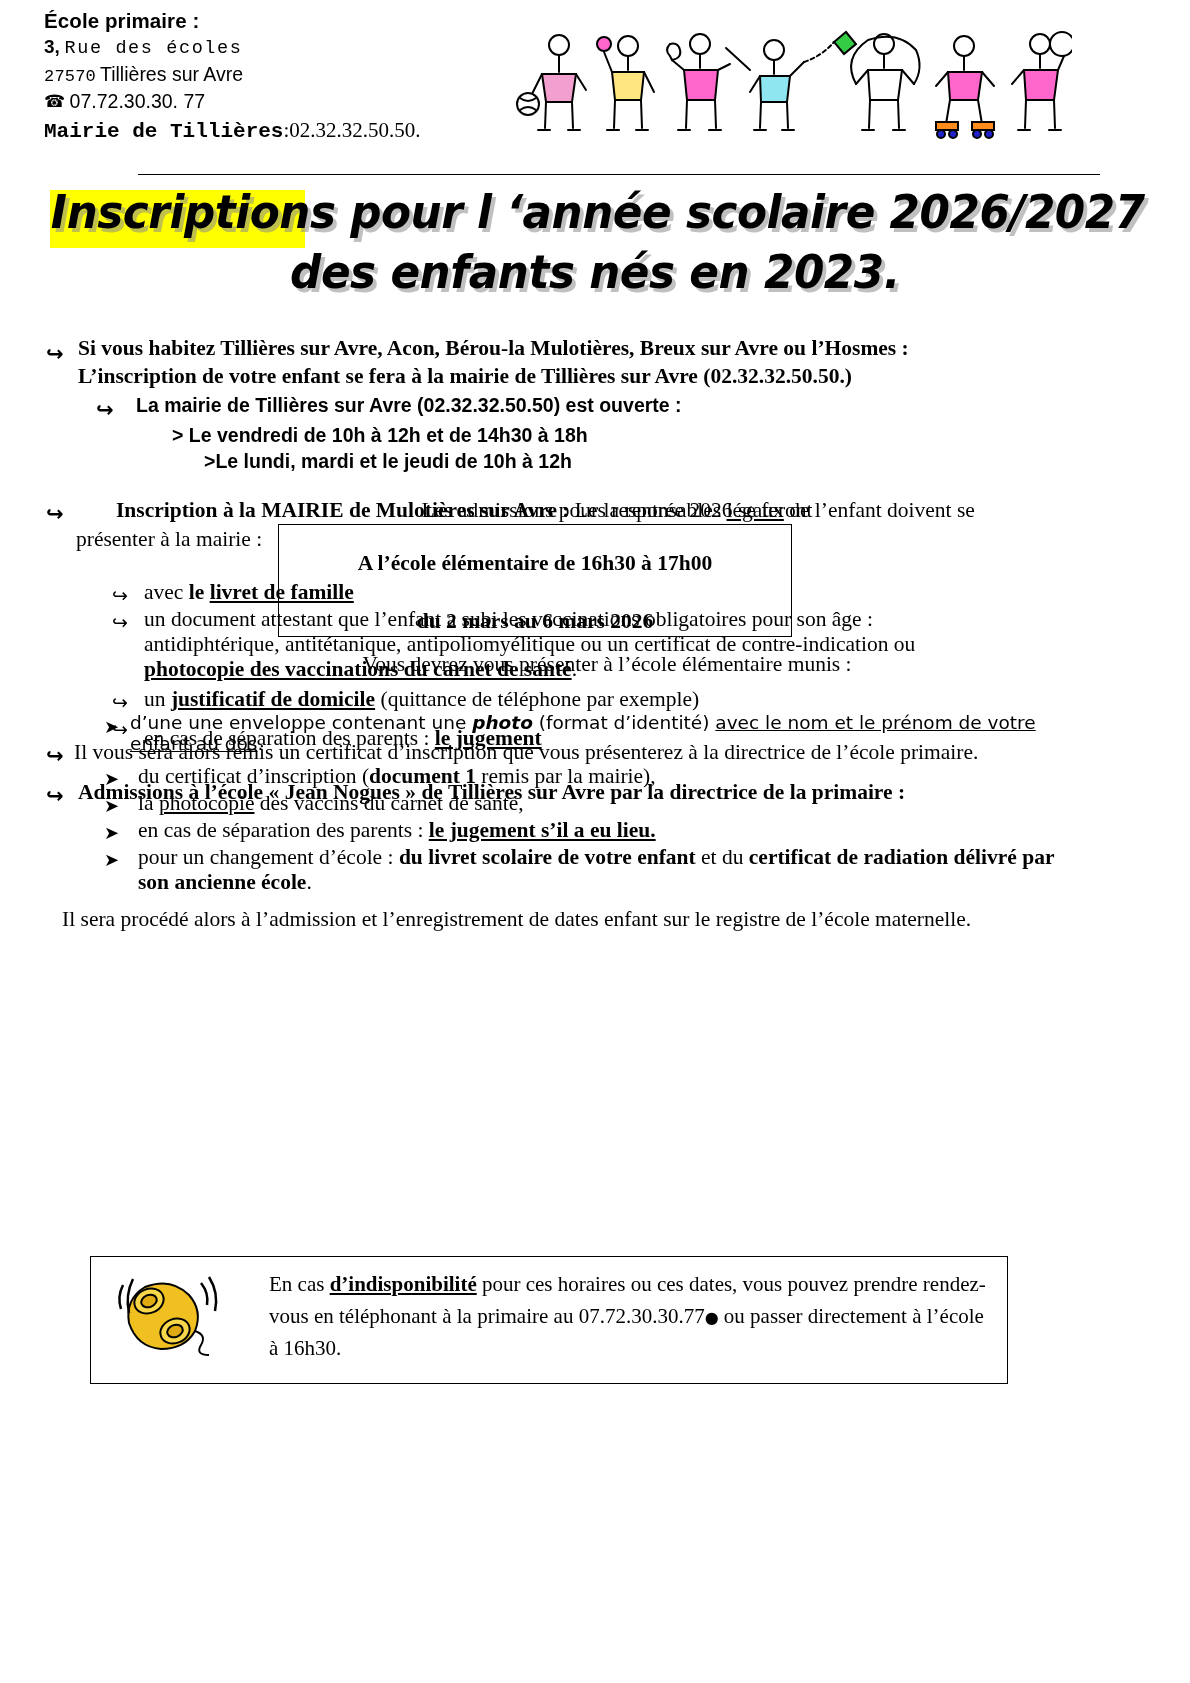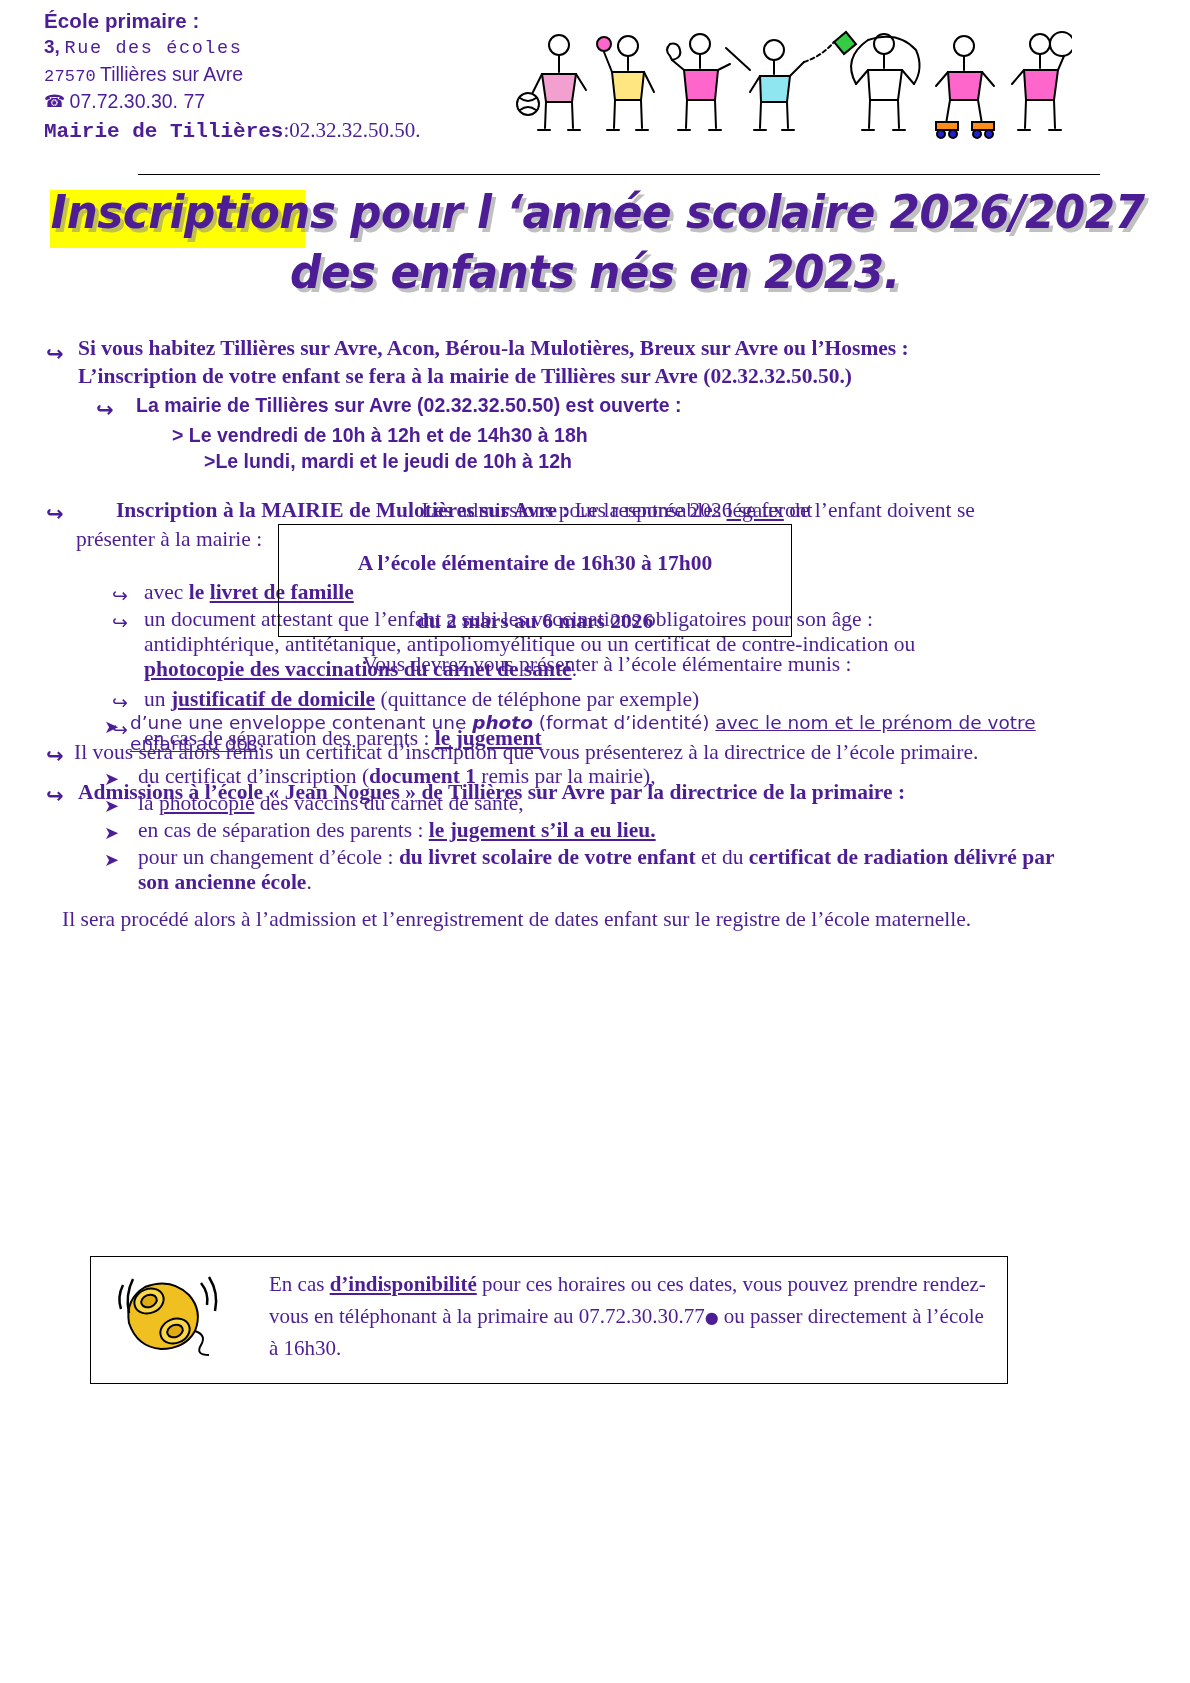--- a/index.html
+++ b/index.html
@@ -7,21 +7,21 @@
     margin: 0;
     padding: 0;
     background: #ffffff;
   }
   .page {
     position: relative;
     width: 1190px;
     height: 1683px;
     background: #ffffff;
     font-family: "Liberation Serif", serif;
-    color: #4c1d95;
+    color: #000000;
     overflow: hidden;
     box-sizing: border-box;
   }
 
   
   .header {
     position: absolute;
     left: 44px;
     top: 8px;
     width: 1100px;

